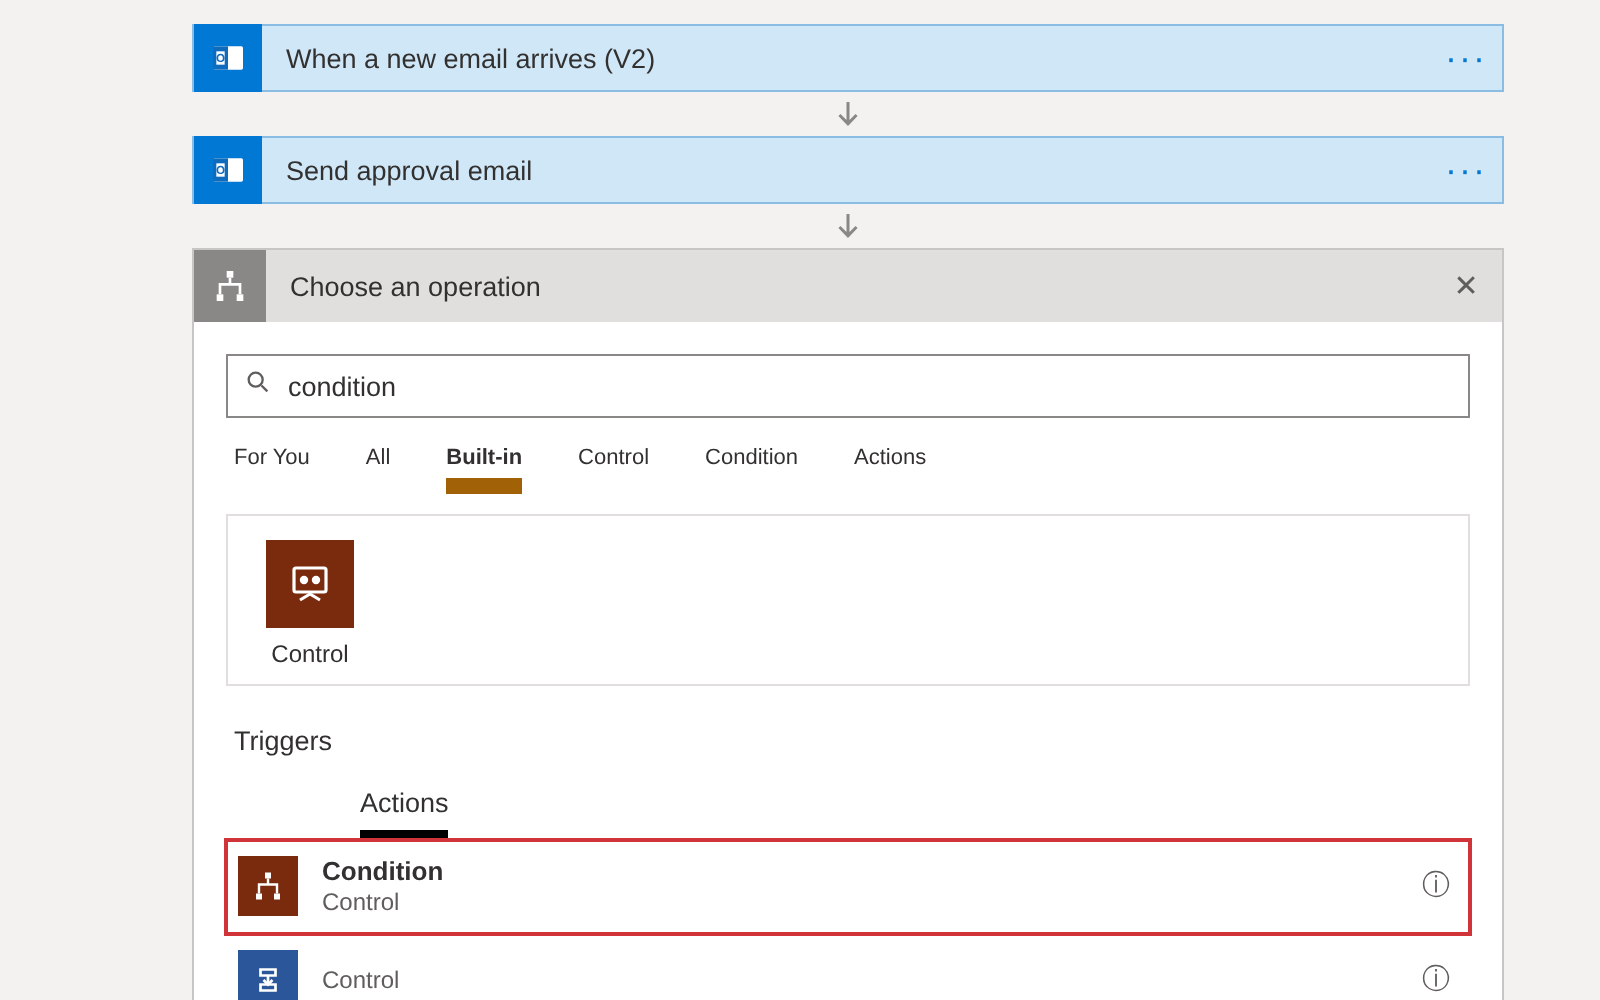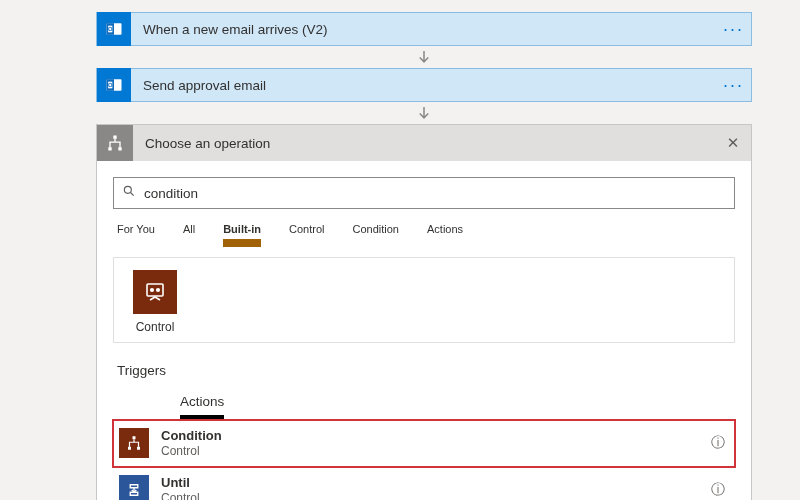--- a/index.html
+++ b/index.html
@@ -215,21 +215,20 @@
 
         <div class="action-item">
           <div class="action-icon blue">
             <svg width="18" height="18" viewBox="0 0 24 24" fill="none" stroke="#fff" stroke-width="1.8">
                 <path d="M7 5h10v4H7zM7 15h10v4H7z"></path>
                 <path d="M12 9v6"></path>
                 <path d="M9 12l3 3 3-3"></path>
               </svg>
           </div>
           <div class="action-text">
-            <div class="action-name">Until</div>
             <div class="action-sub">Control</div>
           </div>
           <div class="action-info">ⓘ</div>
         </div>
       </div>
     </div>
   </div>
 
 </div>
 

